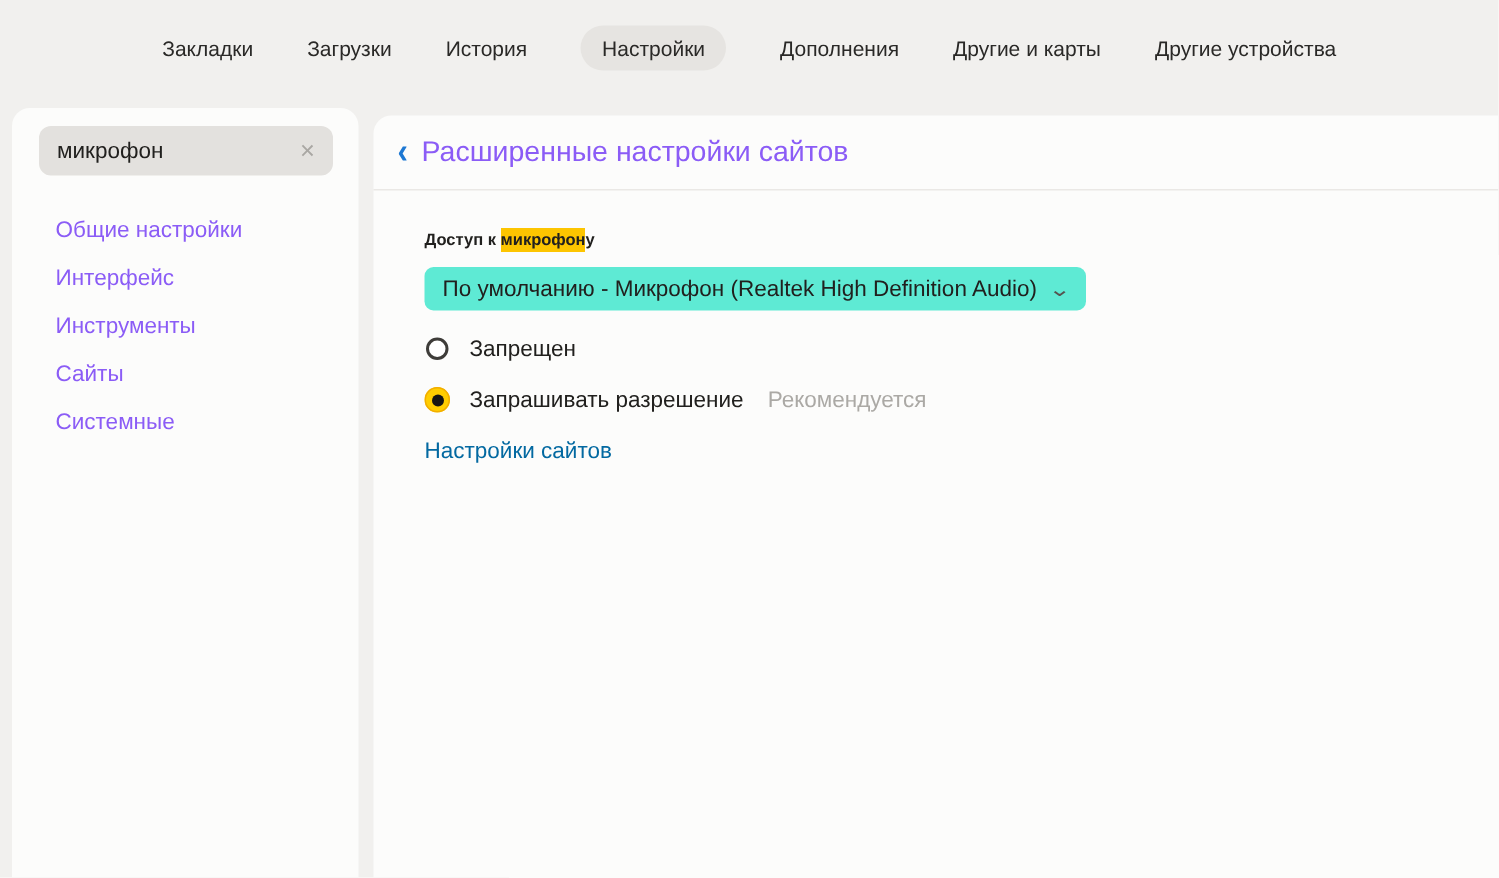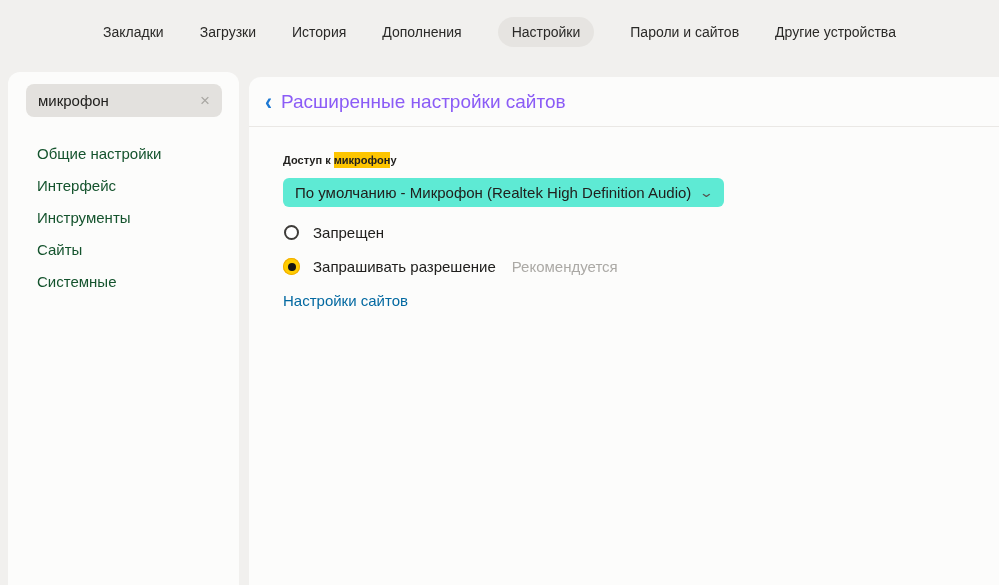--- a/index.html
+++ b/index.html
@@ -39,21 +39,21 @@
   .search-input {
     flex: 1; min-width: 0; border: none; background: transparent; outline: none;
     font-family: "Liberation Sans", sans-serif; font-size: 15px; color: #21201e;
   }
   .clear-icon {
     color: #a9a7a3; font-size: 17px; line-height: 1; cursor: pointer; padding-left: 8px;
   }
   .nav-list { margin-top: 21px; }
   .nav-item {
     height: 32px; line-height: 32px; padding-left: 29px;
-    font-size: 15px; color: #14532d; cursor: pointer; white-space: nowrap;
+    font-size: 15px; color: #8b5cf6; cursor: pointer; white-space: nowrap;
   }
 
   
   .main-card {
     position: absolute; left: 249px; top: 77px; right: 0; bottom: 0;
     background: #fcfcfb; border-radius: 12px 0 0 0;
   }
   .main-header {
     height: 50px; display: flex; align-items: center;
     padding: 0 16px; border-bottom: 1px solid #eae8e5;
@@ -95,23 +95,23 @@
     font-size: 15px; color: #0369a1; cursor: pointer; text-decoration: none;
   }
 </style>
 </head>
 <body>
 
 <nav class="topbar">
   <span class="tab">Закладки</span>
   <span class="tab">Загрузки</span>
   <span class="tab">История</span>
+  <span class="tab active">Настройки</span>
   <span class="tab">Дополнения</span>
-  <span class="tab active">Настройки</span>
-  <span class="tab">Пароли и сайтов</span>
+  <span class="tab">Другие и карты</span>
   <span class="tab">Другие устройства</span>
 </nav>
 
 <aside class="sidebar">
   <div class="search-box">
     <input class="search-input" type="text" value="микрофон" style="">
     <span class="clear-icon">×</span>
   </div>
   <div class="nav-list">
     <div class="nav-item">Общие настройки</div>

